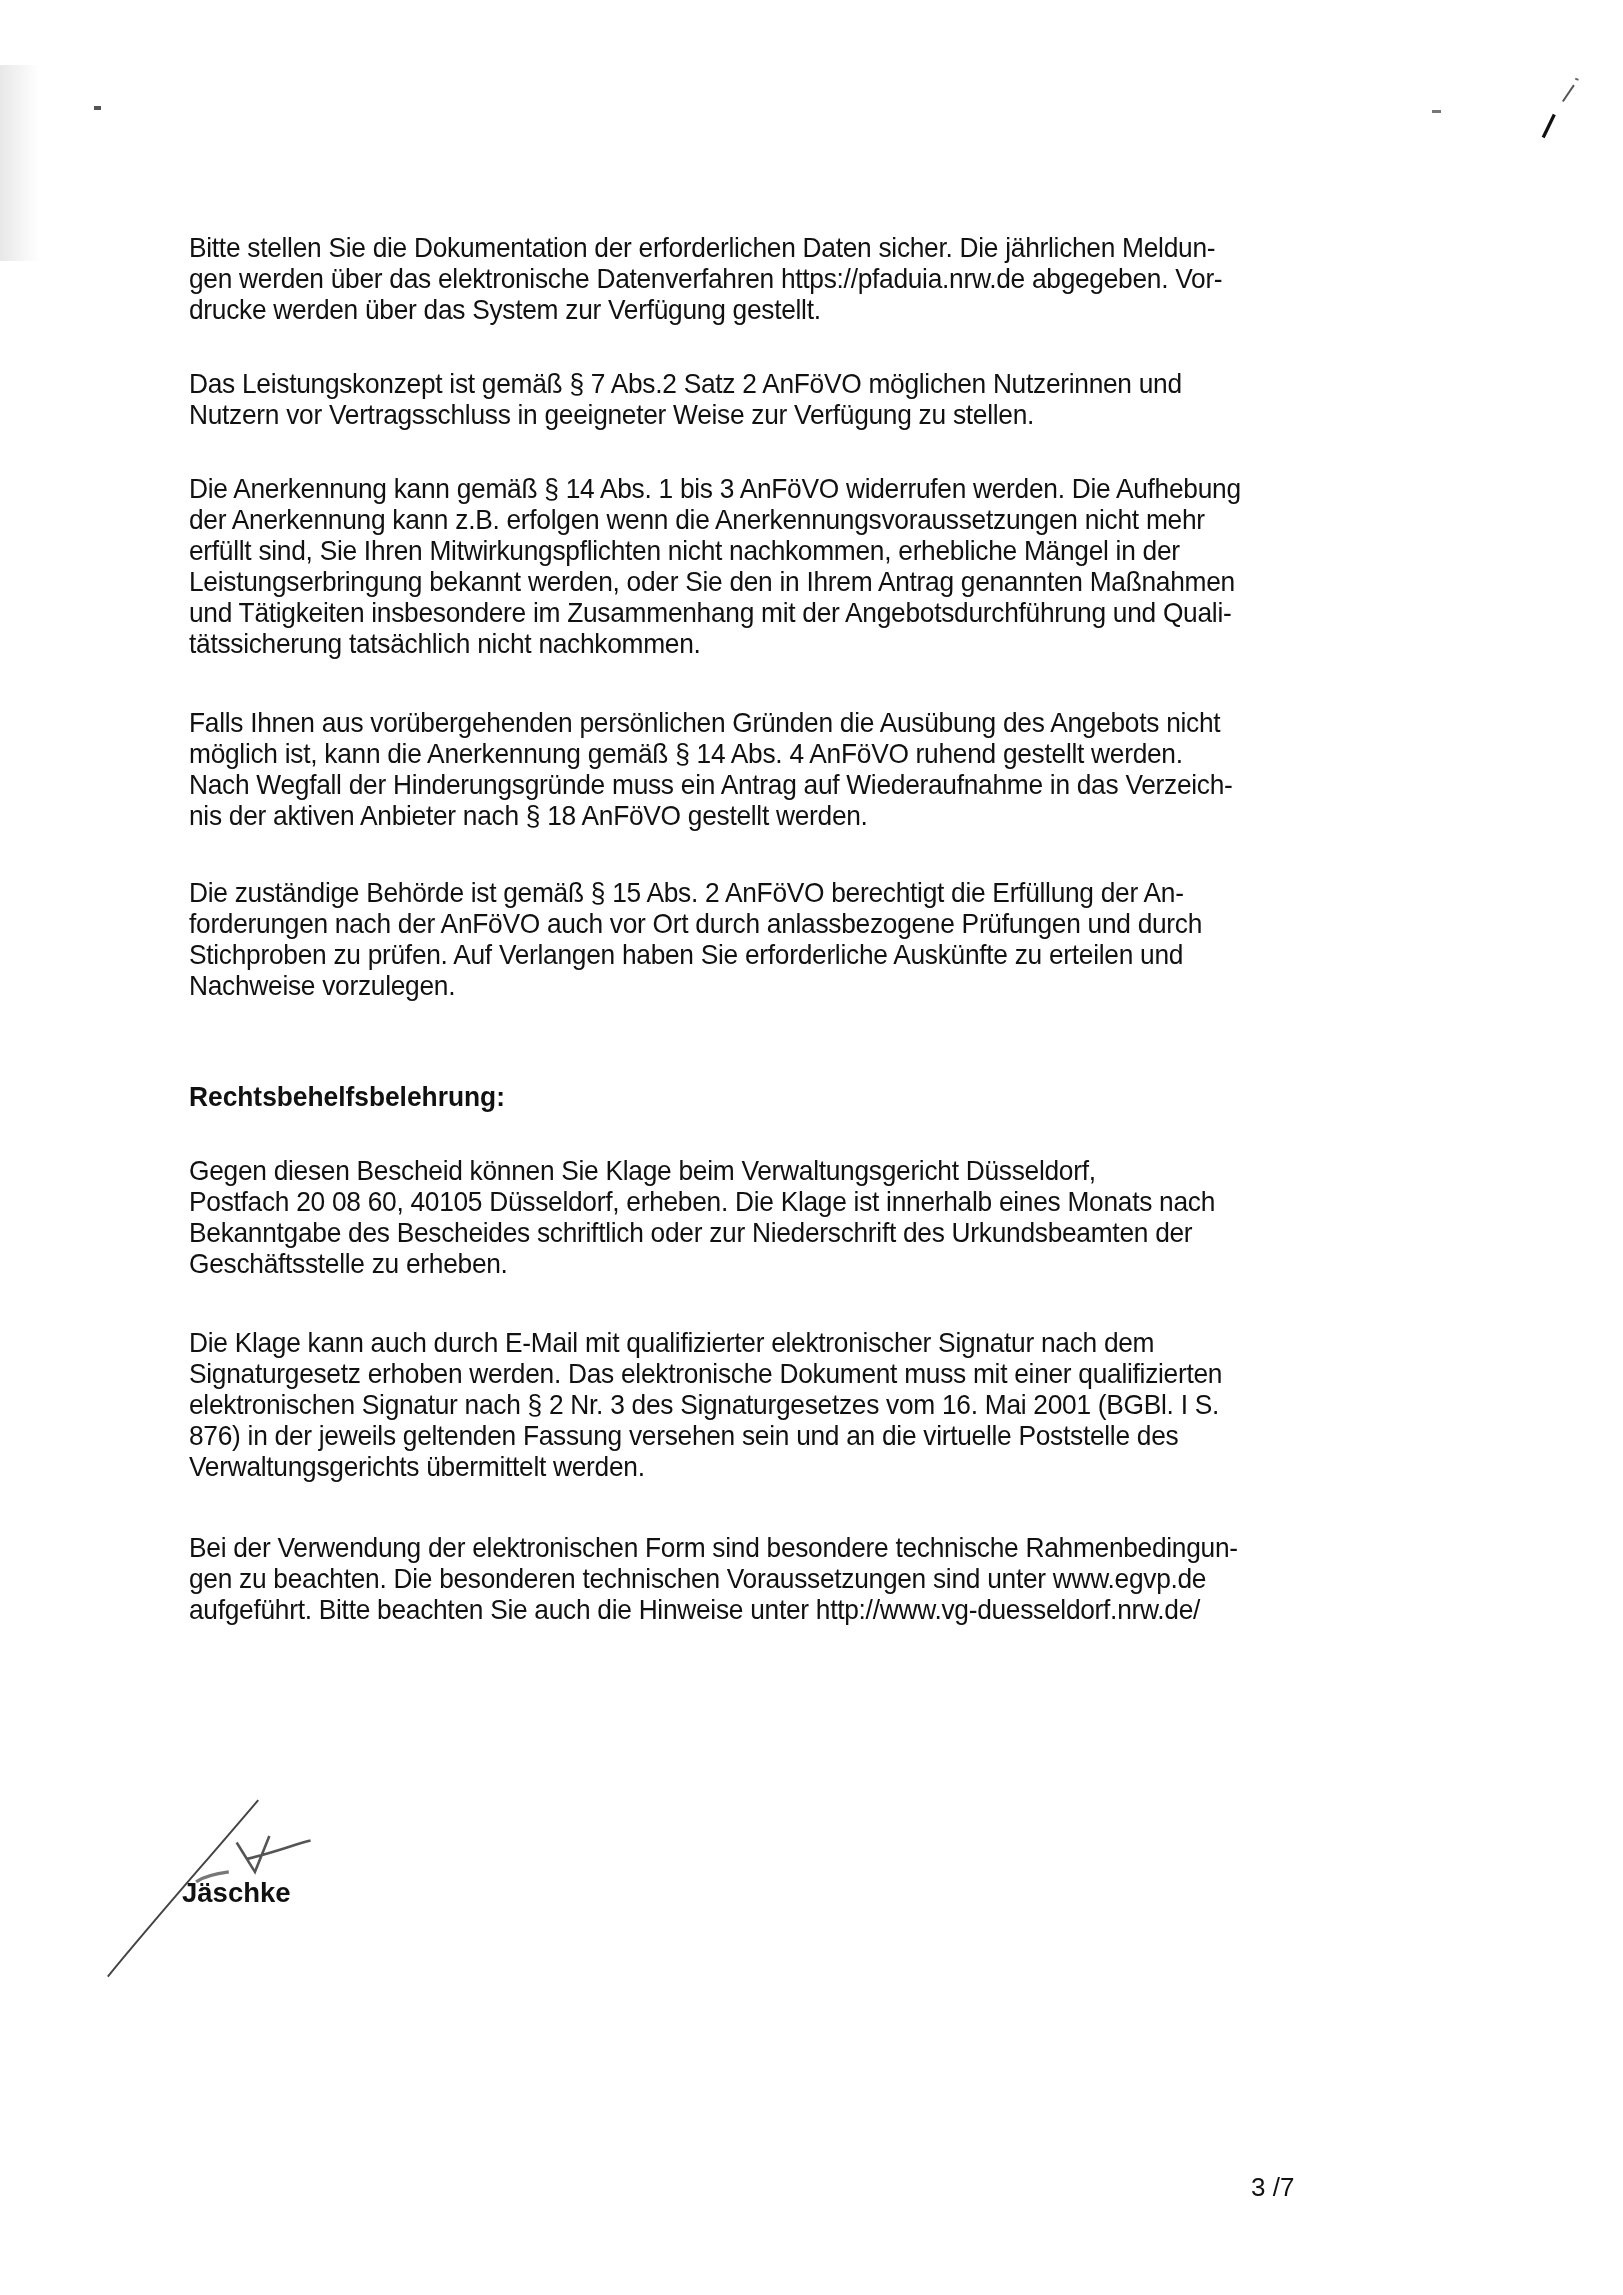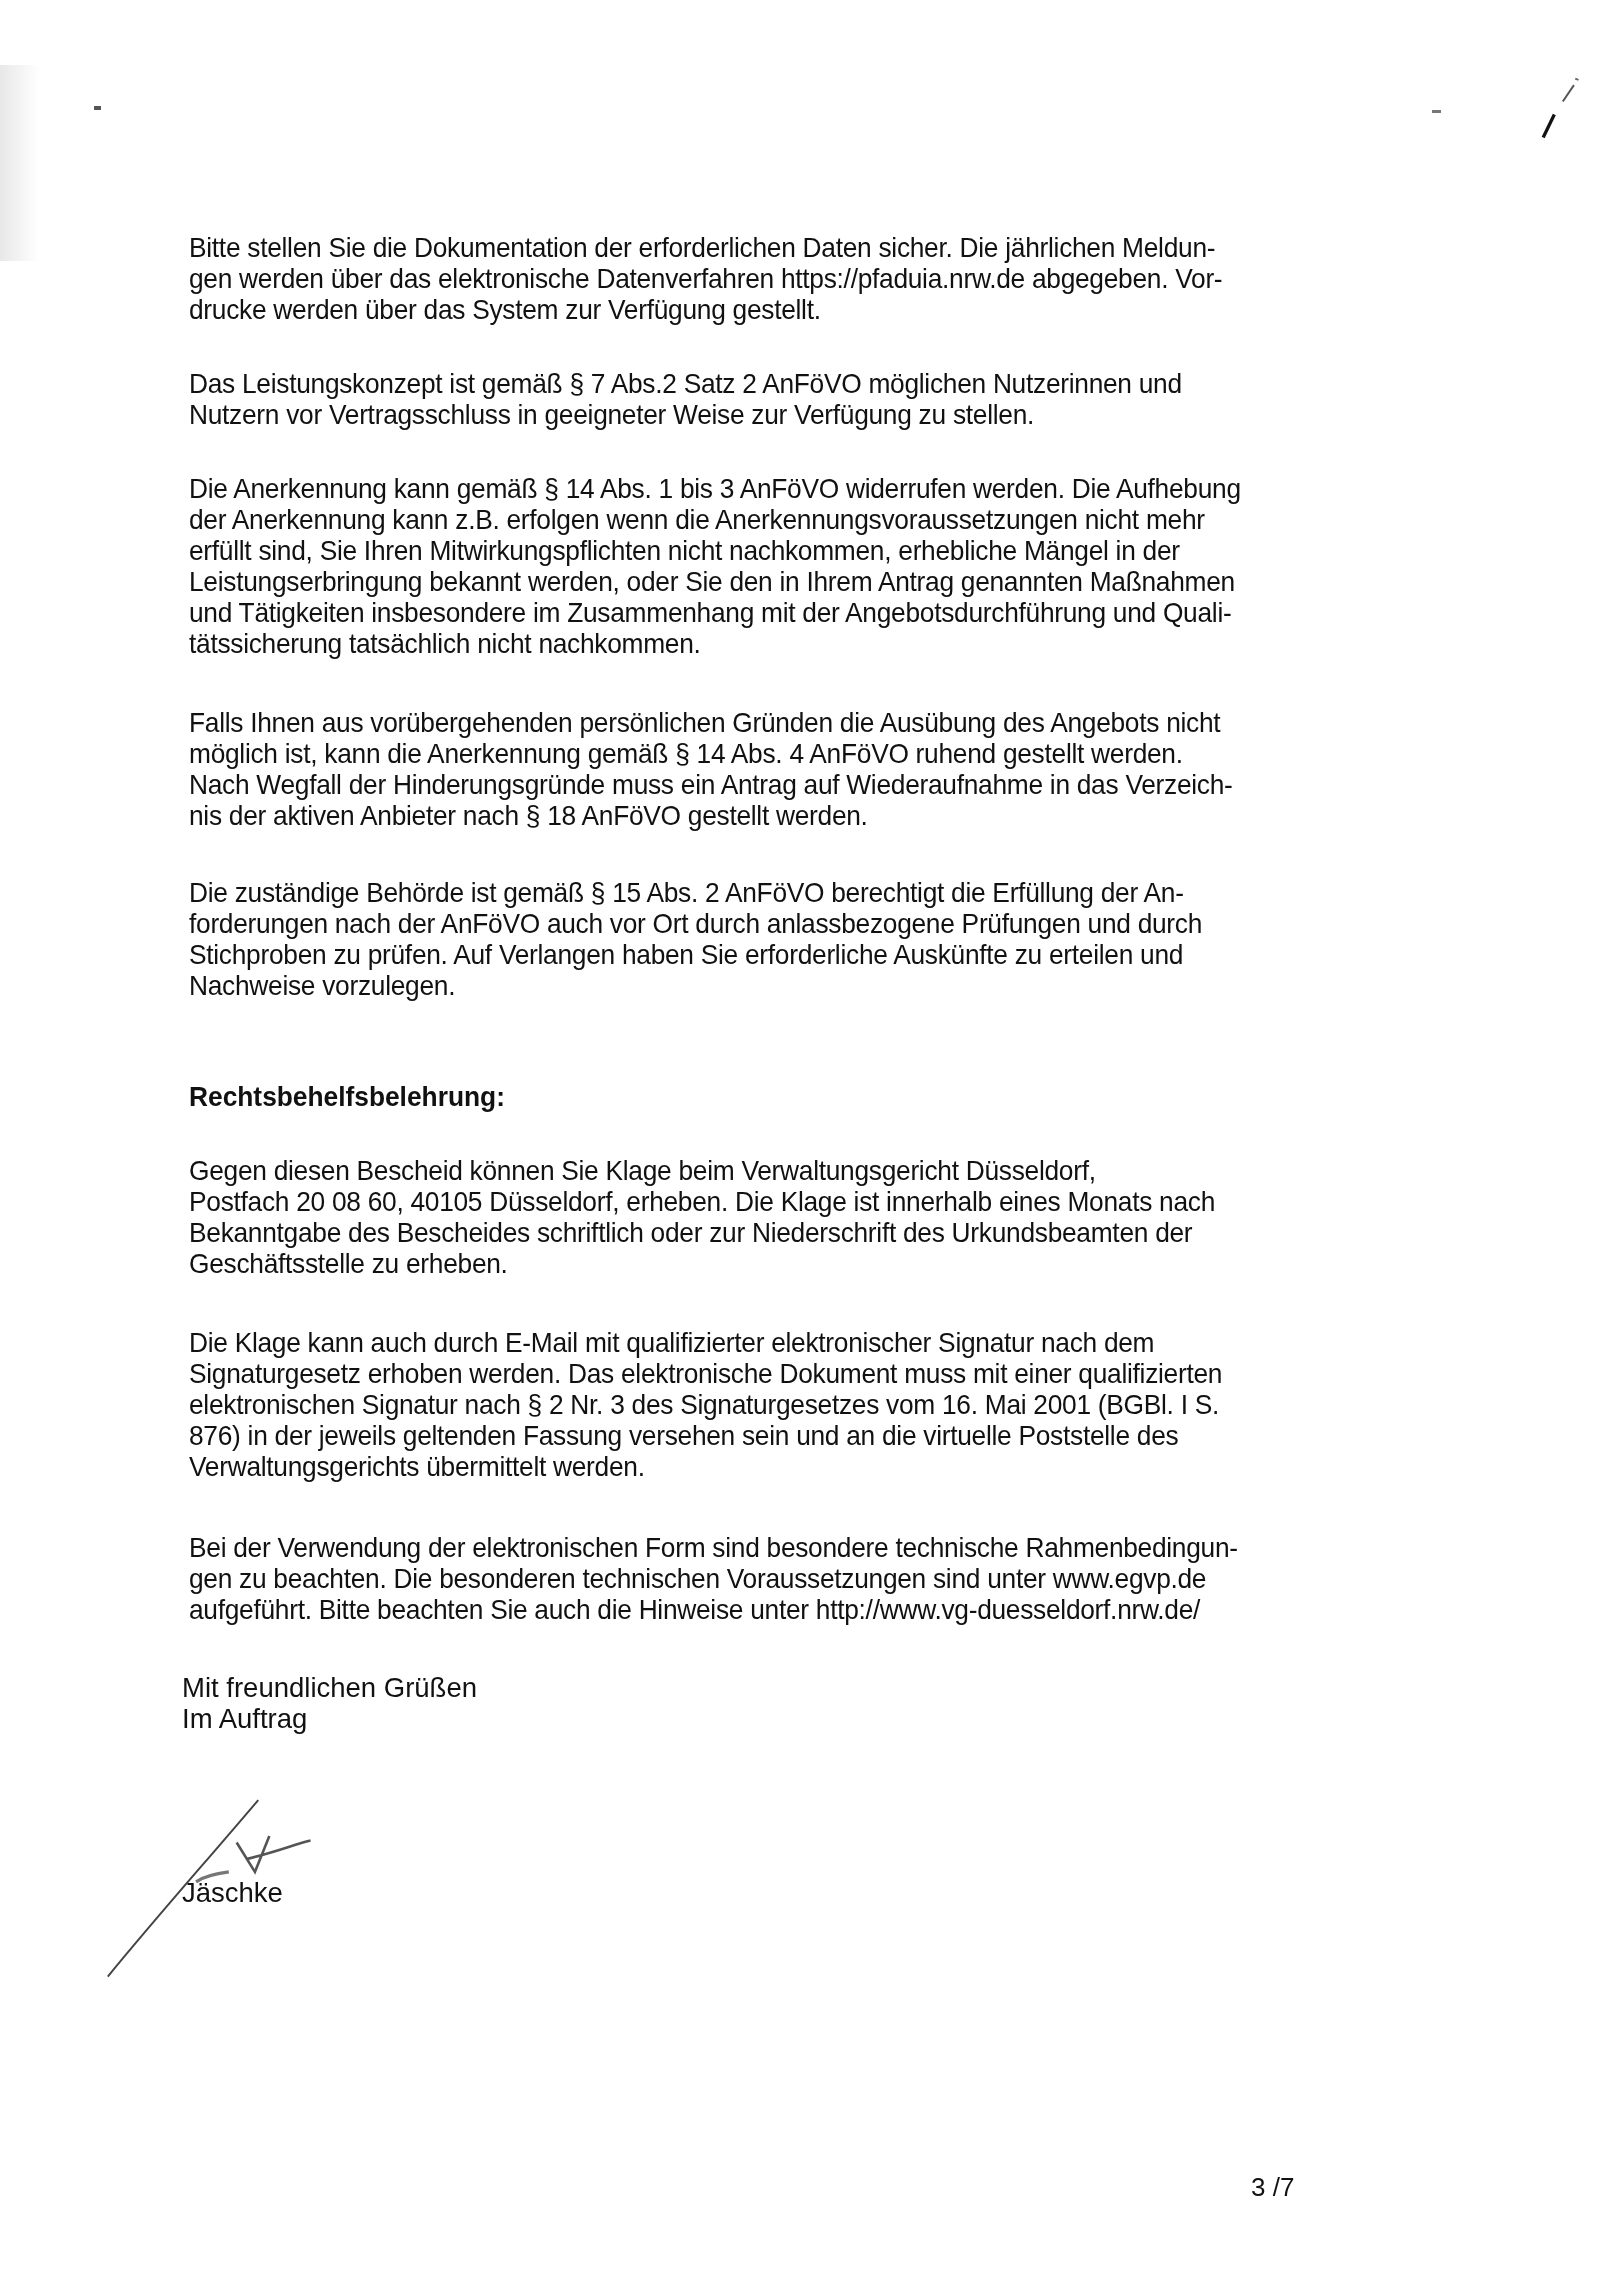--- a/index.html
+++ b/index.html
@@ -29,20 +29,21 @@
       font-size: 28px; font-weight: bold;
       transform: scaleX(0.94); transform-origin: left top;
     }
     .closing {
       position: absolute; left: 182px; top: 1672px;
       font-size: 27.5px; line-height: 31px;
     }
     .name {
       position: absolute; left: 182px; top: 1877px;
       font-size: 27.5px;
+      font-weight: bold;
     }
     .signature { position: absolute; left: 98px; top: 1767px; }
     .page-number {
       position: absolute; left: 1251px; top: 2172px;
       font-size: 26px;
     }
     .scan-mark { position: absolute; }
   </style>
 </head>
 <body>
@@ -108,24 +109,20 @@
     <span class="line">876) in der jeweils geltenden Fassung versehen sein und an die virtuelle Poststelle des</span>
     <span class="line">Verwaltungsgerichts übermittelt werden.</span>
   </div>
 
   <div class="text-block" style="top:1532px">
     <span class="line">Bei der Verwendung der elektronischen Form sind besondere technische Rahmenbedingun-</span>
     <span class="line">gen zu beachten. Die besonderen technischen Voraussetzungen sind unter www.egvp.de</span>
     <span class="line">aufgeführt. Bitte beachten Sie auch die Hinweise unter http://www.vg-duesseldorf.nrw.de/</span>
   </div>
 
-  <div class="closing">
-    <div>Mit freundlichen Grüßen</div>
-    <div>Im Auftrag</div>
-  </div>
 
   <svg class="signature" width="327" height="223" viewBox="0 0 500 340">
     <path d="M15 320 C 80 240, 160 150, 245 50" stroke="#444" stroke-width="3" fill="none"></path>
     <path d="M212 115 L 240 160 L 262 105 M 228 140 C 270 130, 300 118, 325 112" stroke="#555" stroke-width="4" fill="none"></path>
     <path d="M150 175 C 165 165, 185 162, 200 160" stroke="#777" stroke-width="5" fill="none"></path>
   </svg>
 
   <div class="name">Jäschke</div>
 
   <div class="page-number">3 /7</div>

